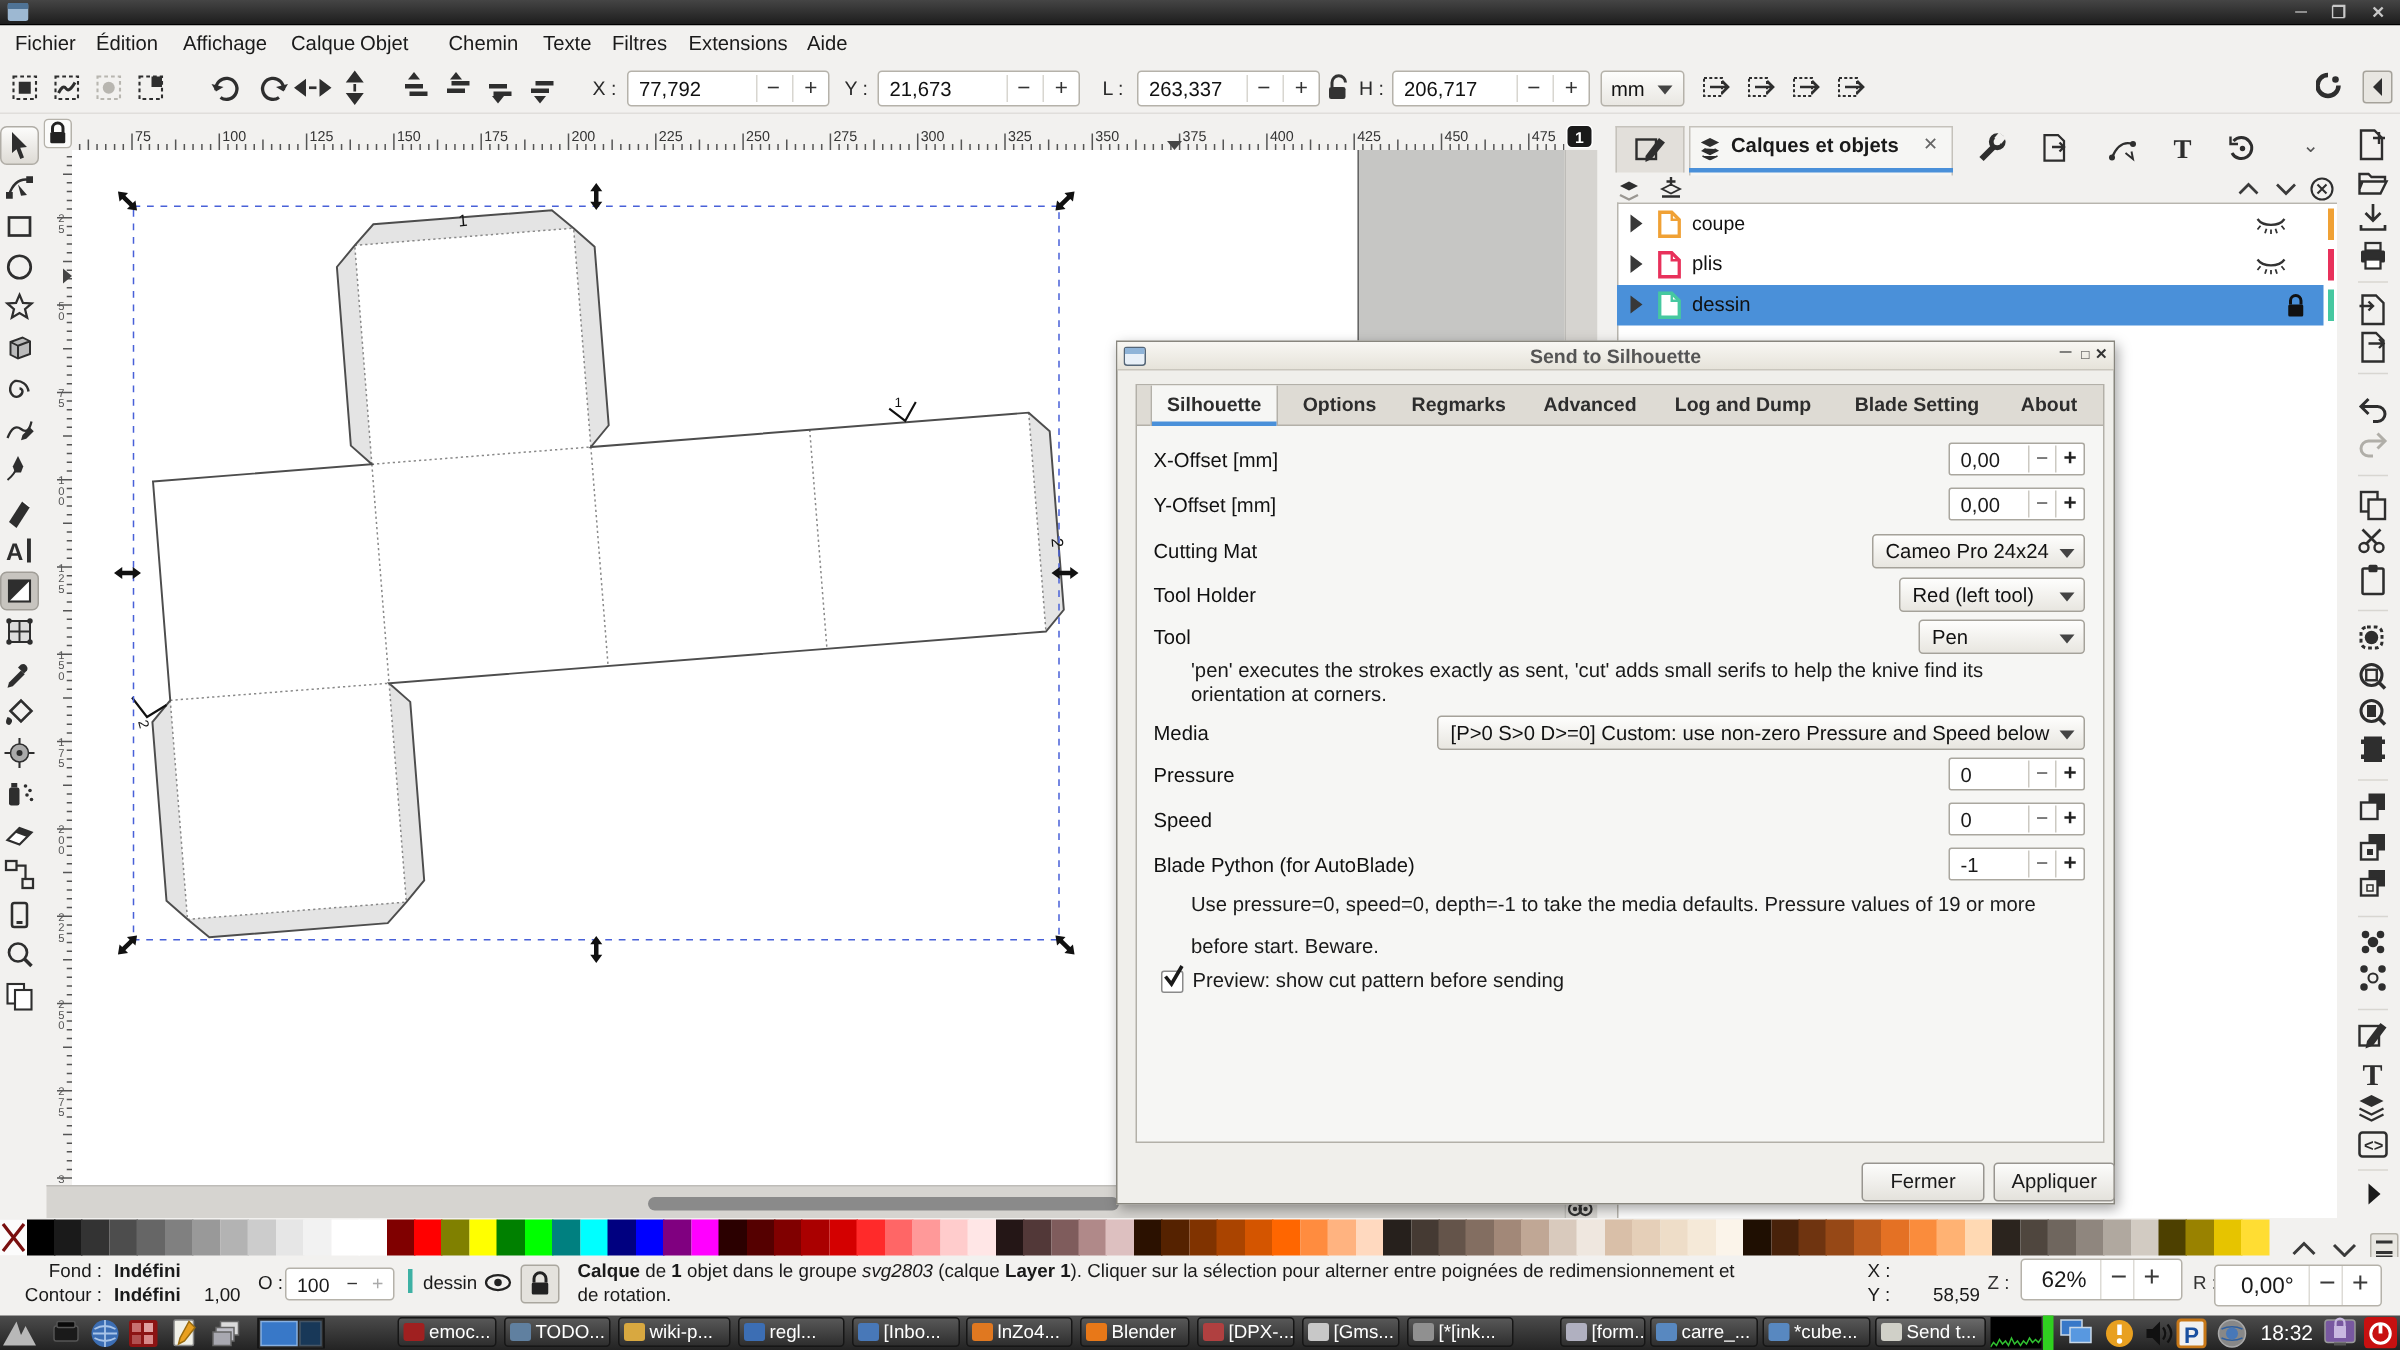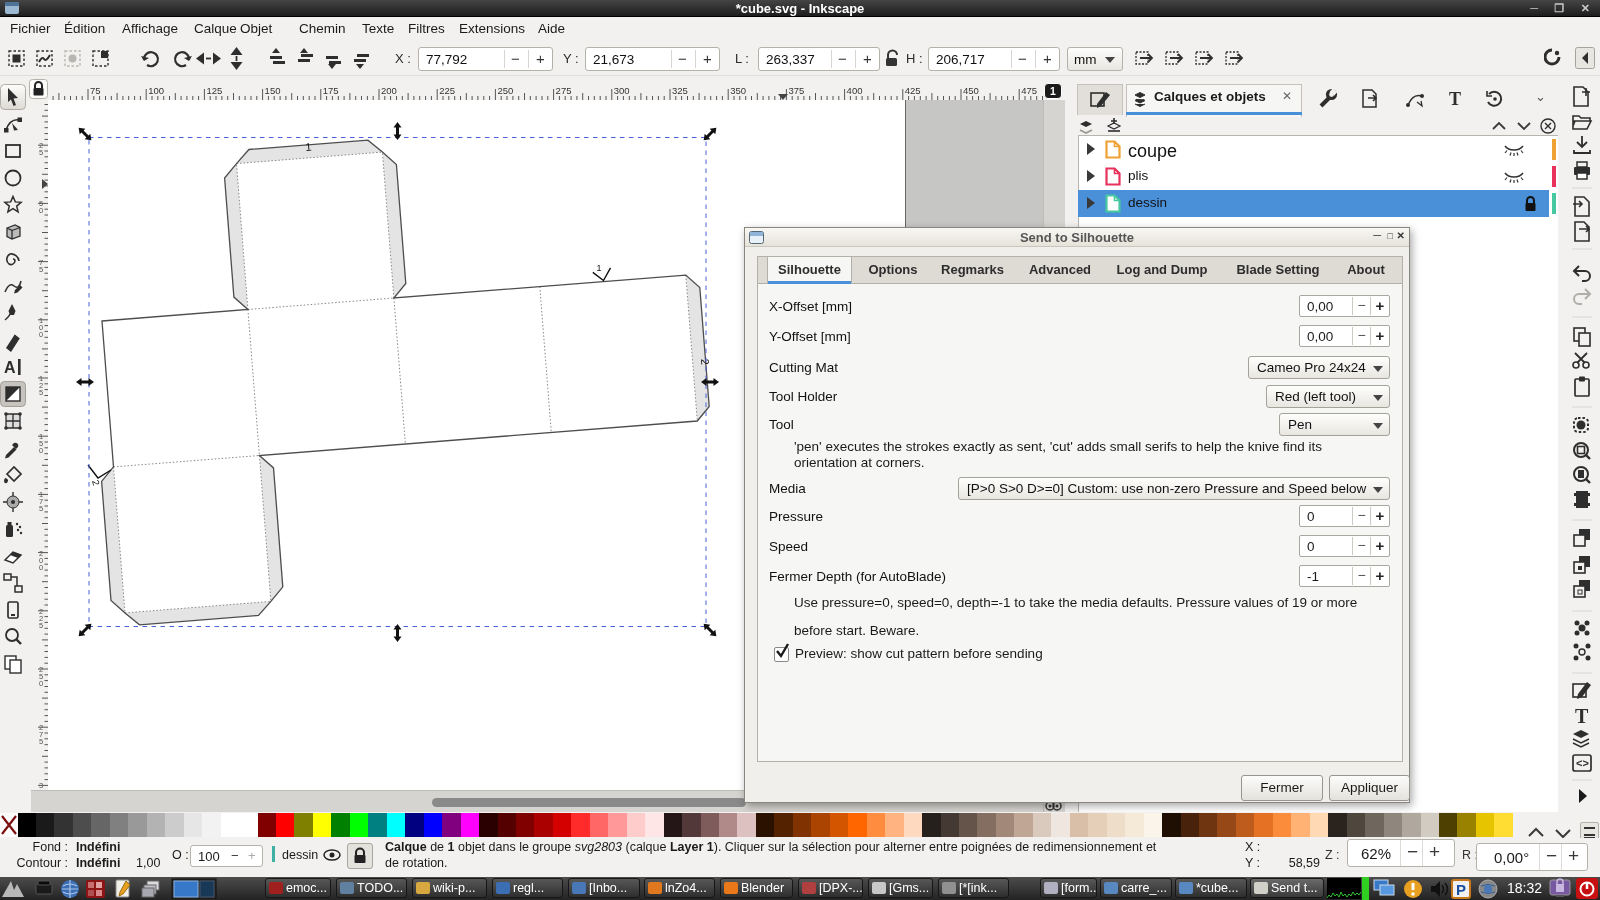--- a/index.html
+++ b/index.html
@@ -57,21 +57,20 @@
 .tbtn{position:absolute;top:1px;height:20px;background:linear-gradient(#585858,#2e2e2e);border:1px solid #161616;border-radius:3px;color:#fff;font-size:12.5px;overflow:hidden;white-space:nowrap}
 .tbtn .ticon{position:absolute;left:3px;top:3px;width:14px;height:12px}
 .tbtn .tl{position:absolute;left:20px;top:2px}
 </style></head>
 <body>
 <div id="titlebar">
   <svg class="abs" style="left:5px;top:2px" width="14" height="12">
       <rect x="0" y="0" width="14" height="12" rx="2" fill="#9db8d2"></rect>
       <rect x="0" y="0" width="14" height="4" rx="1" fill="#4f7396"></rect>
     </svg>
-  <div class="title">*cube.svg - Inkscape</div>
   <div class="wbtn" style="right:62px">─</div>
   <div class="wbtn" style="right:36px">❐</div>
   <div class="wbtn" style="right:10px">✕</div>
 </div>
 <div id="menubar">
   <span style="left:10px">Fichier</span>
     <span style="left:64px">Édition</span>
     <span style="left:122px">Affichage</span>
     <span style="left:194px">Calque</span>
     <span style="left:240px">Objet</span>
@@ -746,21 +745,21 @@
 <svg class="abs" style="left:475px;top:42px" width="18" height="18">
         <circle cx="8" cy="8" r="7" fill="none" stroke="#2e2e2e" stroke-width="1.4"></circle>
         <path d="M5,5 l6,6 M11,5 l-6,6" stroke="#2e2e2e" stroke-width="1.4"></path>
       </svg>
 <div style="position:absolute;left:13px;top:59px;width:480px;height:677px;background:#fff;border-top:1px solid #b8b5ae;border-left:1px solid #b8b5ae"></div>
 <div style="position:absolute;left:22px;top:67px;width:0;height:0;border-top:6px solid transparent;border-bottom:6px solid transparent;border-left:8px solid #383838"></div>
 <svg class="abs" style="left:40px;top:64px" width="16" height="19">
         <path d="M1.5,1.5 h8 l5,5 v11 h-13 z" fill="#fff" stroke="#f0a135" stroke-width="2.2"></path>
         <path d="M9.5,1.5 v5 h5" fill="none" stroke="#f0a135" stroke-width="1.6"></path>
       </svg>
-<div style="position:absolute;left:63px;top:65px;font-size:18px;color:#111">coupe</div>
+<div style="position:absolute;left:63px;top:65px;font-size:13px;color:#111">coupe</div>
 <svg class="abs" style="left:438px;top:68px" width="22" height="12">
         <path d="M2,2 a10,7 0 0 0 18,0" fill="none" stroke="#333" stroke-width="1.5"></path>
         <path d="M4,6.5 l-2,2.5 M8,8.5 l-1,3 M11,9 v3 M14,8.5 l1,3 M18,6.5 l2,2.5" stroke="#333" stroke-width="1.2"></path>
       </svg>
 <div style="position:absolute;left:487px;top:63px;width:4px;height:21px;background:#f0a135"></div>
 <div style="position:absolute;left:22px;top:94px;width:0;height:0;border-top:6px solid transparent;border-bottom:6px solid transparent;border-left:8px solid #383838"></div>
 <svg class="abs" style="left:40px;top:91px" width="16" height="19">
         <path d="M1.5,1.5 h8 l5,5 v11 h-13 z" fill="#fff" stroke="#e8315b" stroke-width="2.2"></path>
         <path d="M9.5,1.5 v5 h5" fill="none" stroke="#e8315b" stroke-width="1.6"></path>
       </svg>
@@ -969,21 +968,21 @@
       <span class="v">0</span>
       <span class="m">−</span>
       <span class="p">+</span>
     </div>
   <div class="dlabel" style="left:24px;top:311px">Speed</div>
   <div class="dspin" style="left:554px;top:307px">
       <span class="v">0</span>
       <span class="m">−</span>
       <span class="p">+</span>
     </div>
-  <div class="dlabel" style="left:24px;top:341px">Fermer Depth (for AutoBlade)</div>
+  <div class="dlabel" style="left:24px;top:341px">Blade Python (for AutoBlade)</div>
   <div class="dspin" style="left:554px;top:337px">
       <span class="v">-1</span>
       <span class="m">−</span>
       <span class="p">+</span>
     </div>
   <div class="dtext" style="left:49px;top:367px">Use pressure=0, speed=0, depth=-1 to take the media defaults. Pressure values of 19 or more</div>
   <div class="dtext" style="left:49px;top:395px">before start. Beware.</div>
   <div style="position:absolute;left:29px;top:419px;width:15px;height:15px;background:#fff;border:1px solid #8a8a8a;border-radius:2px"></div>
   <svg class="abs" style="left:29px;top:414px" width="20" height="20">
       <path d="M3 9 l4 5 L14 2" fill="none" stroke="#1a1a1a" stroke-width="2.4"></path>

